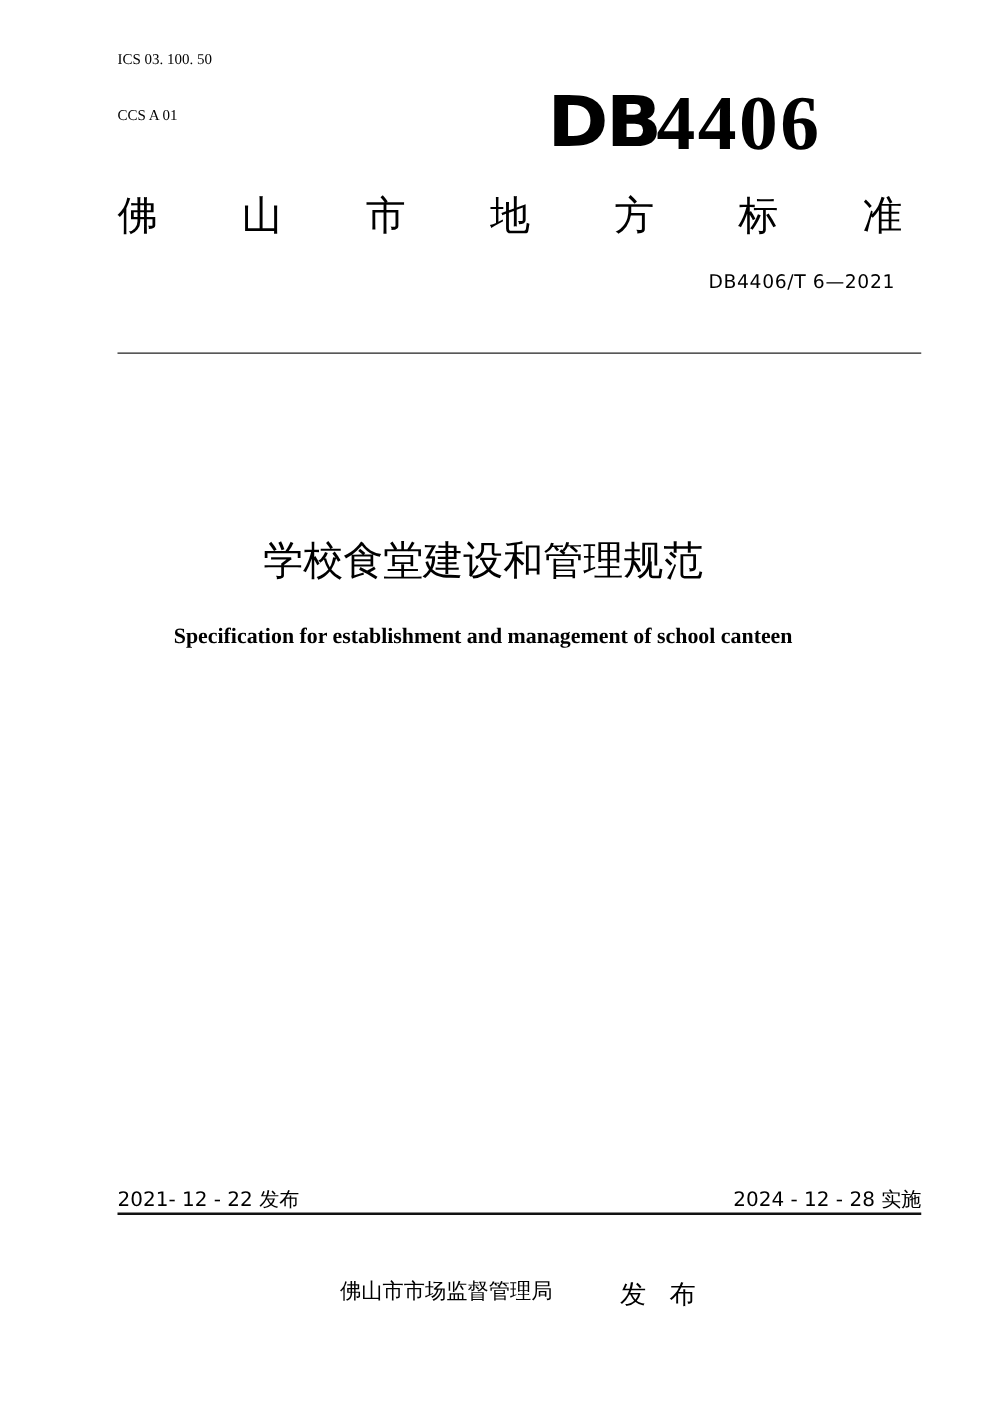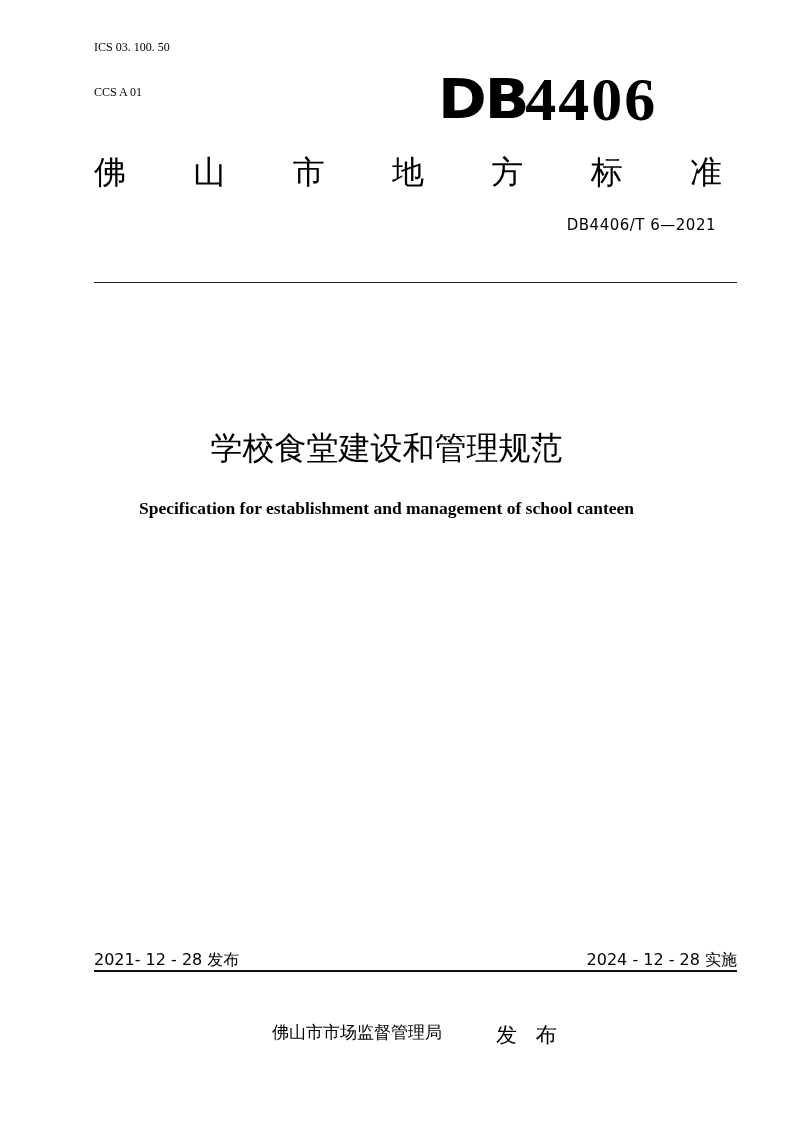--- a/index.html
+++ b/index.html
@@ -55,18 +55,18 @@
   <span>准</span>
 </div>
 
 <div class="abs sans" id="std-code">DB4406/T 6—2021</div>
 
 <div class="abs" id="top-rule"></div>
 
 <div class="abs sans" id="title-cn">学校食堂建设和管理规范</div>
 <div class="abs serif" id="title-en">Specification for establishment and management of school canteen</div>
 
-<div class="abs sans" id="issue-date">2021- 12 - 28 发布</div>
+<div class="abs sans" id="issue-date">2021- 12 - 22 发布</div>
 <div class="abs sans" id="impl-date">2024 - 12 - 28 实施</div>
 <div class="abs" id="bottom-rule"></div>
 
 <div class="abs sans" id="issuer">佛山市市场监督管理局</div>
 <div class="abs sans" id="issuer-action">发 布</div>
 
 </body></html>

